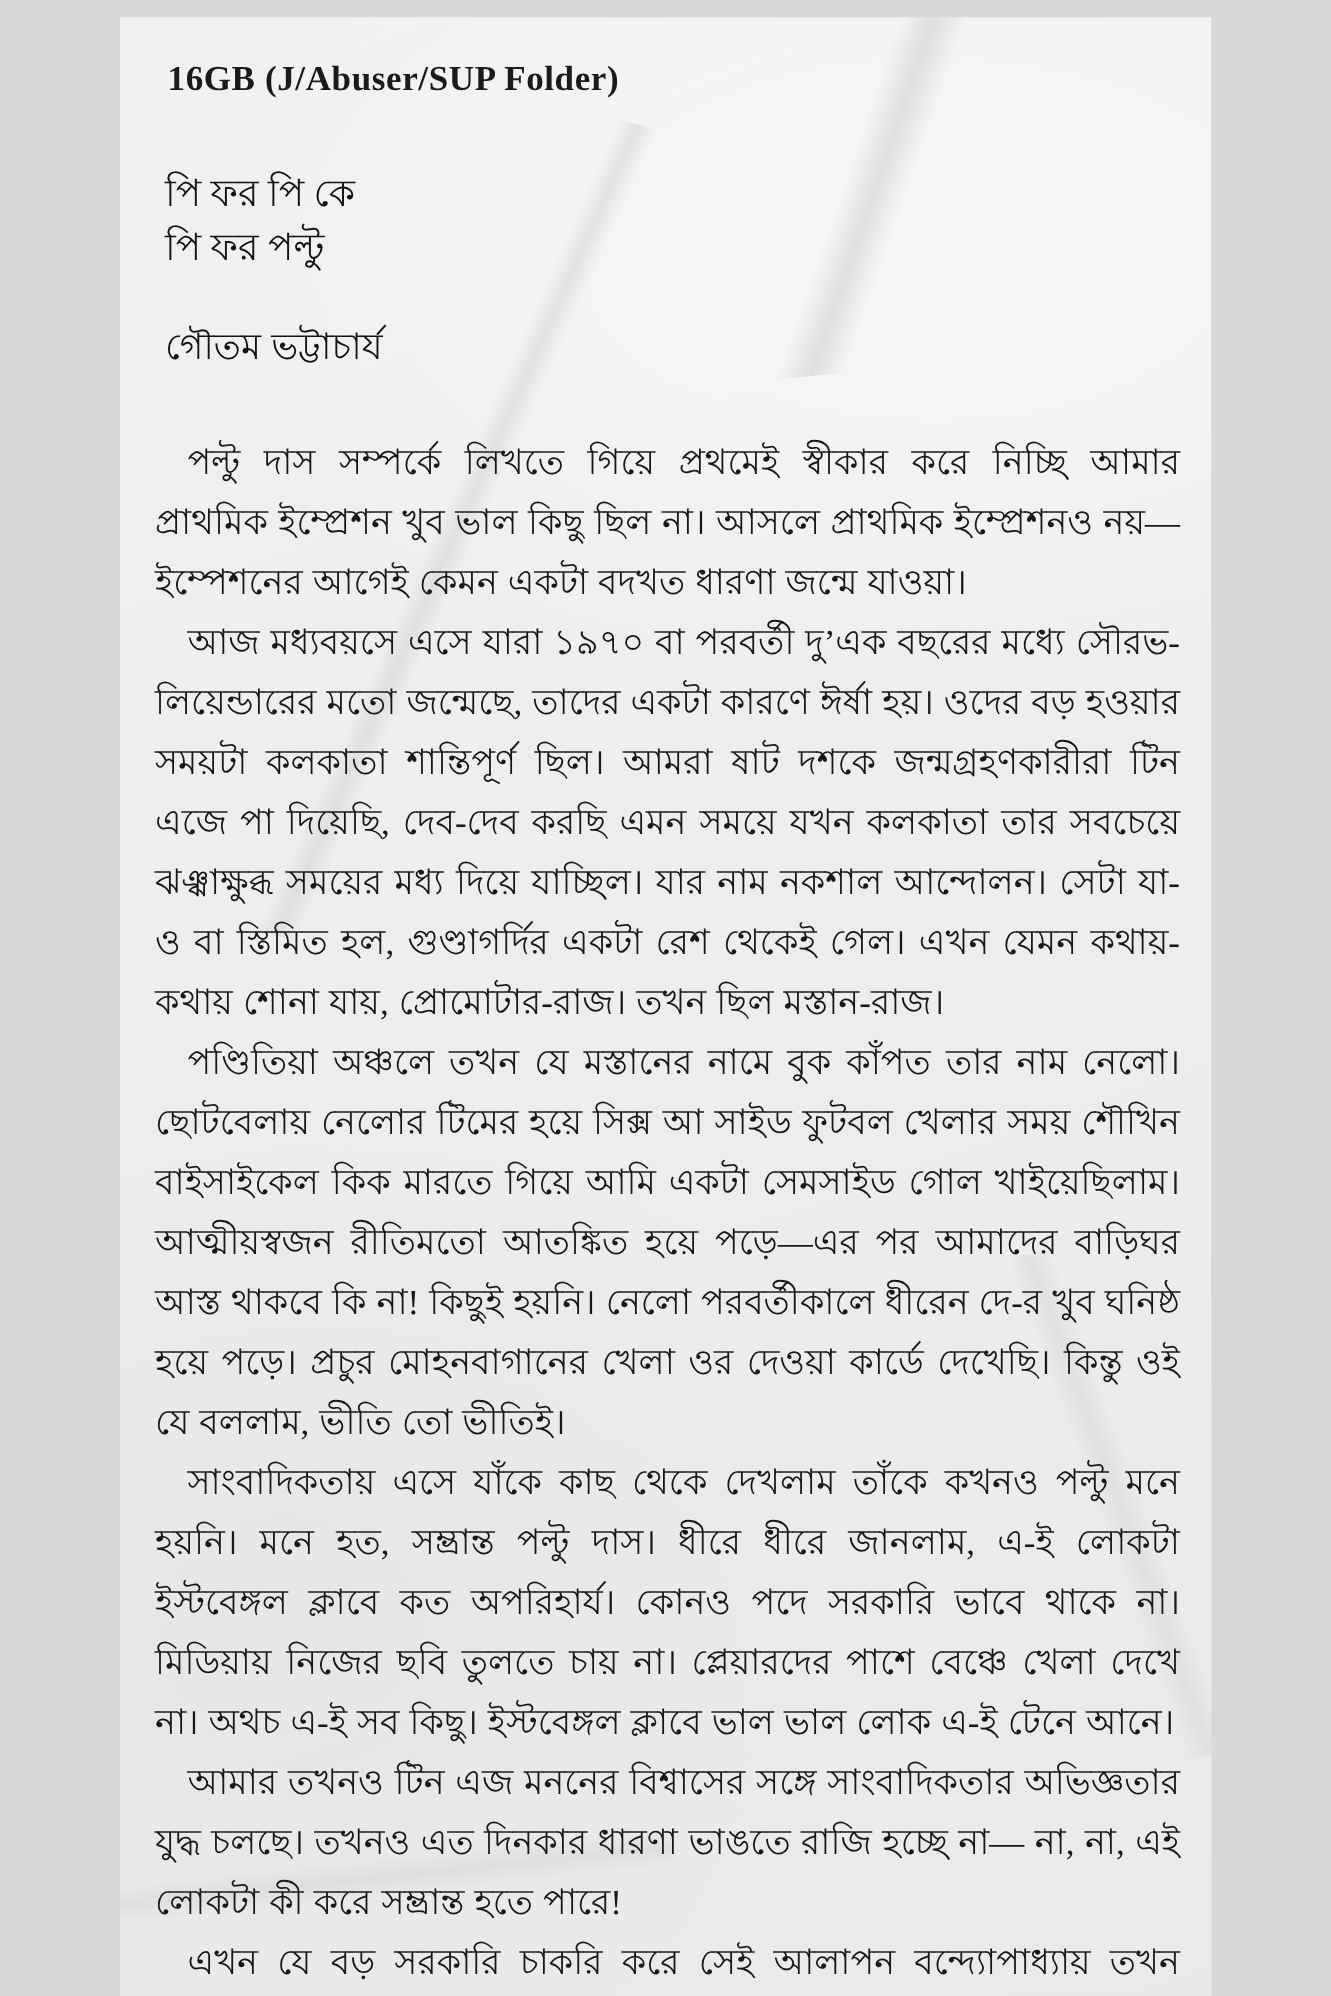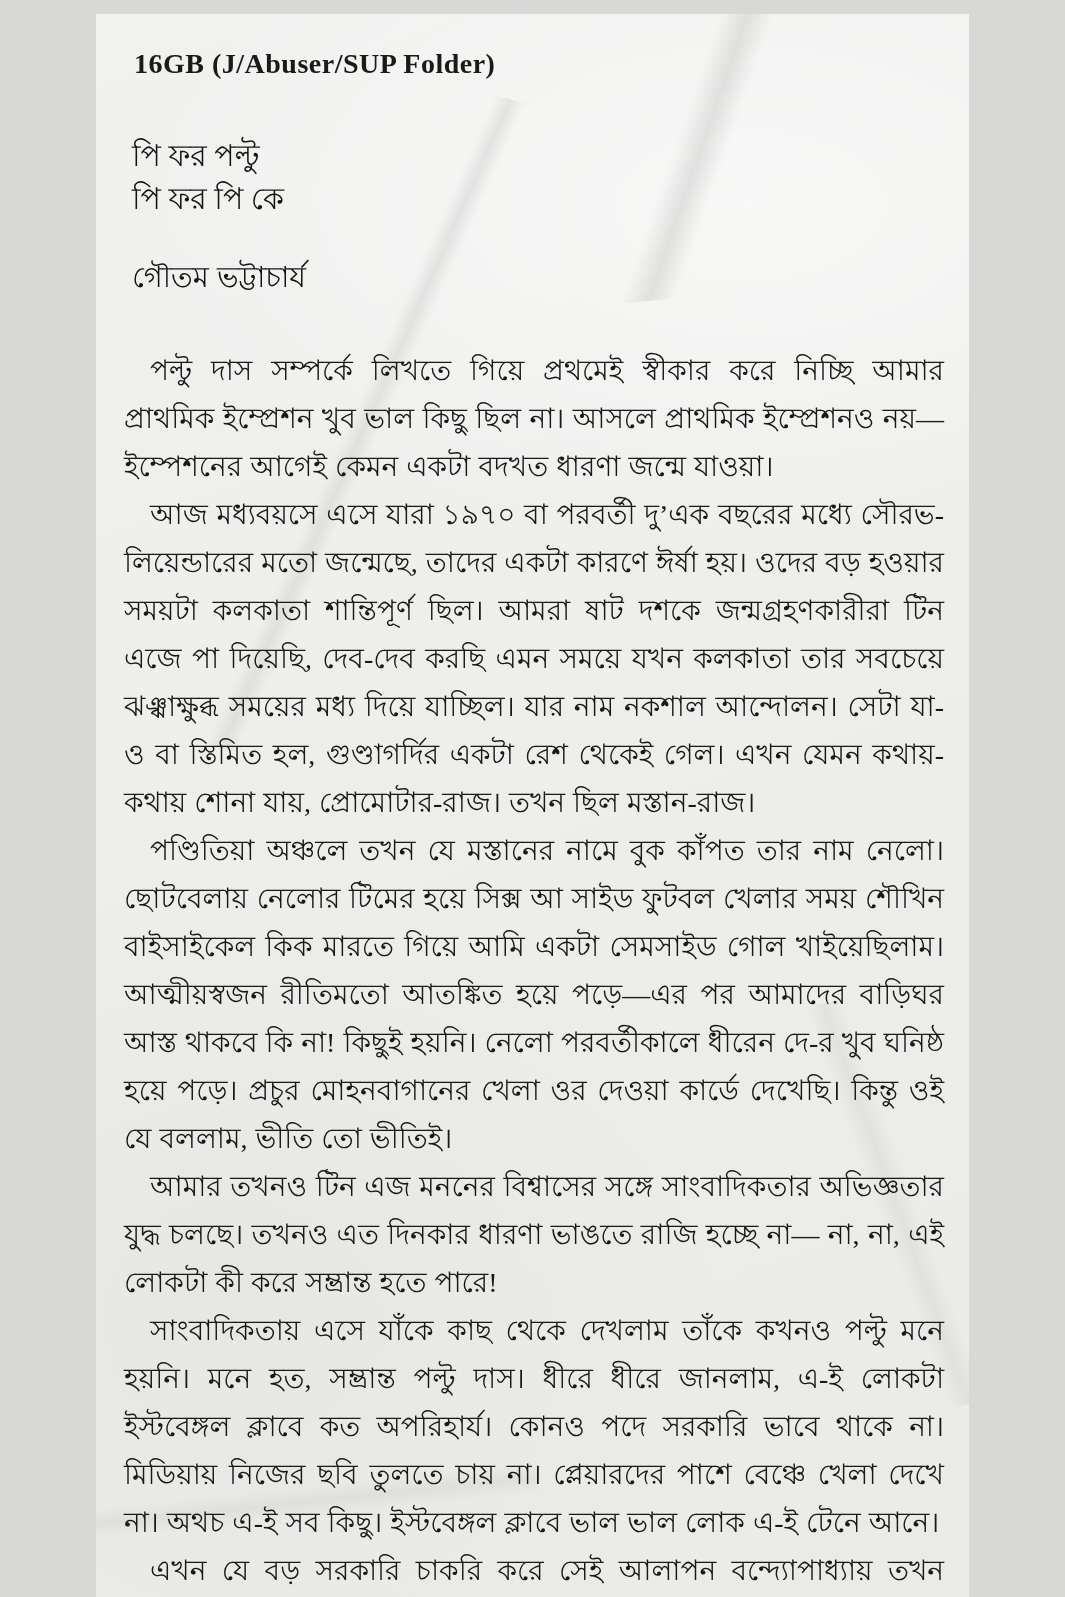--- a/index.html
+++ b/index.html
@@ -112,32 +112,32 @@
   <div class="crease crease-2"></div>
   <div class="crease crease-3"></div>
   <div class="crease crease-4"></div>
   <div class="speck"></div>
 
   <div class="content">
 
     <div class="doc-header">16GB (J/Abuser/SUP Folder)</div>
 
     <div class="title-block">
+      <p class="title-line">পি ফর পি কে</p>
       <p class="title-line">পি ফর পল্টু</p>
-      <p class="title-line">পি ফর পি কে</p>
     </div>
 
     <p class="author">গৌতম ভট্টাচার্য</p>
 
     <div class="body-text">
 
     <p class="para">পল্টু দাস সম্পর্কে লিখতে গিয়ে প্রথমেই স্বীকার করে নিচ্ছি আমার প্রাথমিক ইম্প্রেশন খুব ভাল কিছু ছিল না। আসলে প্রাথমিক ইম্প্রেশনও নয়—ইম্পেশনের আগেই কেমন একটা বদখত ধারণা জন্মে যাওয়া।</p>
         <p class="para">আজ মধ্যবয়সে এসে যারা ১৯৭০ বা পরবর্তী দু’এক বছরের মধ্যে সৌরভ-লিয়েন্ডারের মতো জন্মেছে, তাদের একটা কারণে ঈর্ষা হয়। ওদের বড় হওয়ার সময়টা কলকাতা শান্তিপূর্ণ ছিল। আমরা ষাট দশকে জন্মগ্রহণকারীরা টিন এজে পা দিয়েছি, দেব-দেব করছি এমন সময়ে যখন কলকাতা তার সবচেয়ে ঝঞ্ঝাক্ষুব্ধ সময়ের মধ্য দিয়ে যাচ্ছিল। যার নাম নকশাল আন্দোলন। সেটা যা-ও বা স্তিমিত হল, গুণ্ডাগর্দির একটা রেশ থেকেই গেল। এখন যেমন কথায়-কথায় শোনা যায়, প্রোমোটার-রাজ। তখন ছিল মস্তান-রাজ।</p>
         <p class="para">পণ্ডিতিয়া অঞ্চলে তখন যে মস্তানের নামে বুক কাঁপত তার নাম নেলো। ছোটবেলায় নেলোর টিমের হয়ে সিক্স আ সাইড ফুটবল খেলার সময় শৌখিন বাইসাইকেল কিক মারতে গিয়ে আমি একটা সেমসাইড গোল খাইয়েছিলাম। আত্মীয়স্বজন রীতিমতো আতঙ্কিত হয়ে পড়ে—এর পর আমাদের বাড়িঘর আস্ত থাকবে কি না! কিছুই হয়নি। নেলো পরবর্তীকালে ধীরেন দে-র খুব ঘনিষ্ঠ হয়ে পড়ে। প্রচুর মোহনবাগানের খেলা ওর দেওয়া কার্ডে দেখেছি। কিন্তু ওই যে বললাম, ভীতি তো ভীতিই।</p>
+        <p class="para">সাংবাদিকতায় এসে যাঁকে কাছ থেকে দেখলাম তাঁকে কখনও পল্টু মনে হয়নি। মনে হত, সম্ভ্রান্ত পল্টু দাস। ধীরে ধীরে জানলাম, এ-ই লোকটা ইস্টবেঙ্গল ক্লাবে কত অপরিহার্য। কোনও পদে সরকারি ভাবে থাকে না। মিডিয়ায় নিজের ছবি তুলতে চায় না। প্লেয়ারদের পাশে বেঞ্চে খেলা দেখে না। অথচ এ-ই সব কিছু। ইস্টবেঙ্গল ক্লাবে ভাল ভাল লোক এ-ই টেনে আনে।</p>
         <p class="para">আমার তখনও টিন এজ মননের বিশ্বাসের সঙ্গে সাংবাদিকতার অভিজ্ঞতার যুদ্ধ চলছে। তখনও এত দিনকার ধারণা ভাঙতে রাজি হচ্ছে না— না, না, এই লোকটা কী করে সম্ভ্রান্ত হতে পারে!</p>
-        <p class="para">সাংবাদিকতায় এসে যাঁকে কাছ থেকে দেখলাম তাঁকে কখনও পল্টু মনে হয়নি। মনে হত, সম্ভ্রান্ত পল্টু দাস। ধীরে ধীরে জানলাম, এ-ই লোকটা ইস্টবেঙ্গল ক্লাবে কত অপরিহার্য। কোনও পদে সরকারি ভাবে থাকে না। মিডিয়ায় নিজের ছবি তুলতে চায় না। প্লেয়ারদের পাশে বেঞ্চে খেলা দেখে না। অথচ এ-ই সব কিছু। ইস্টবেঙ্গল ক্লাবে ভাল ভাল লোক এ-ই টেনে আনে।</p>
         <p class="para">এখন যে বড় সরকারি চাকরি করে সেই আলাপন বন্দ্যোপাধ্যায় তখন আনন্দবাজারে সাংবাদিকতা করে। আলাপন বোধহয় তখন গুয়াহাটিতে পোস্টেড ছিল। আর ইস্টবেঙ্গল গিয়েছিল বরদলুই খেলতে। ওখানেই পল্টু দাসের সঙ্গে আলাপ হয়। কলকাতা ফিরেই আলাপন আমায় বলল, “ওই লোকটাকে মিট করে দারুণ লাগল। তোরা এর কথা ঠিক করে লিখিস না কেন!”</p>
       </div>
 
   </div>
 
   <div class="bottom-shade"></div>
 </div>
 
 </body></html>

